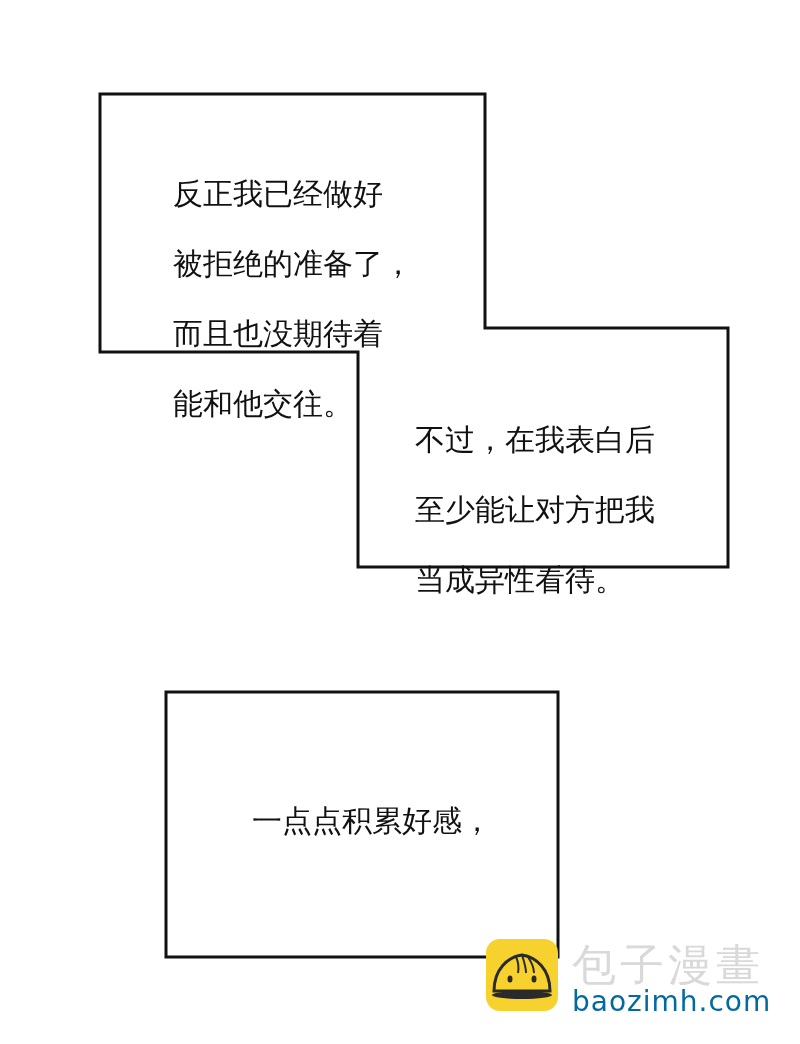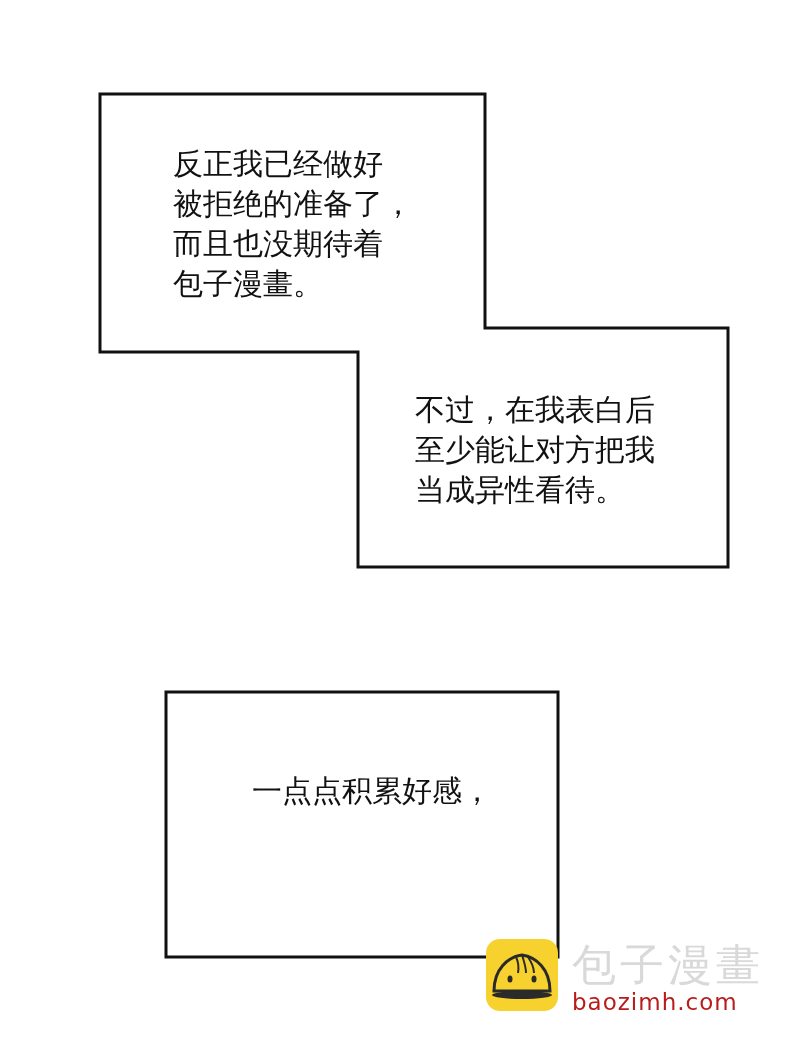--- a/index.html
+++ b/index.html
@@ -1,41 +1,41 @@
 <!DOCTYPE html>
 <html><head>
   <meta charset="utf-8">
   <style>
     html, body { margin: 0; padding: 0; background: #ffffff; }
     body { width: 800px; height: 1044px; position: relative; overflow: hidden;
            font-family: "DejaVu Sans", sans-serif; }
     .panel-frame { position: absolute; left: 0; top: 0; }
     .text-block { position: absolute; color: #111111; font-size: 30px; line-height: 40px;
                   white-space: nowrap; font-family: "DejaVu Sans", sans-serif; }
-    .text-line { display: block; }
+    .text-line { display: block; margin-top: 30px; }
     .watermark { position: absolute; left: 486px; top: 939px; width: 300px; height: 80px; }
     .wm-logo { position: absolute; left: 0; top: 0; width: 72px; height: 72px; }
     .wm-title { position: absolute; left: 86px; top: 2px; font-size: 44px; line-height: 48px;
                 color: #d9d9d9; letter-spacing: 4px; font-family: Liberation Sans, sans-serif; }
-    .wm-url { position: absolute; left: 86px; top: 48px; font-size: 23px; line-height: 30px;
-              color: #b91c1c; letter-spacing: 1px; font-family: "DejaVu Sans", sans-serif; }
+    .wm-url { position: absolute; left: 86px; top: 48px; font-size: 28px; line-height: 30px;
+              color: #0369a1; letter-spacing: 1px; font-family: "DejaVu Sans", sans-serif; }
   </style>
 </head>
 <body>
 
 <svg class="panel-frame" width="800" height="1044" viewBox="0 0 800 1044">
   <polygon points="100,94 485,94 485,328 728,328 728,567 358,567 358,352 100,352" fill="#ffffff" stroke="#111111" stroke-width="3"></polygon>
   <rect x="166" y="692" width="392" height="265" fill="#ffffff" stroke="#111111" stroke-width="3"></rect>
 </svg>
 
 <div class="text-block" style="left:173px; top:144px;">
   <span class="text-line">反正我已经做好</span>
   <span class="text-line">被拒绝的准备了，</span>
   <span class="text-line">而且也没期待着</span>
-  <span class="text-line">包子漫畫。</span>
+  <span class="text-line">能和他交往。</span>
 </div>
 
 <div class="text-block" style="left:415px; top:390px;">
   <span class="text-line">不过，在我表白后</span>
   <span class="text-line">至少能让对方把我</span>
   <span class="text-line">当成异性看待。</span>
 </div>
 
 <div class="text-block" style="left:252px; top:771px;">
   <span class="text-line">一点点积累好感，</span>

